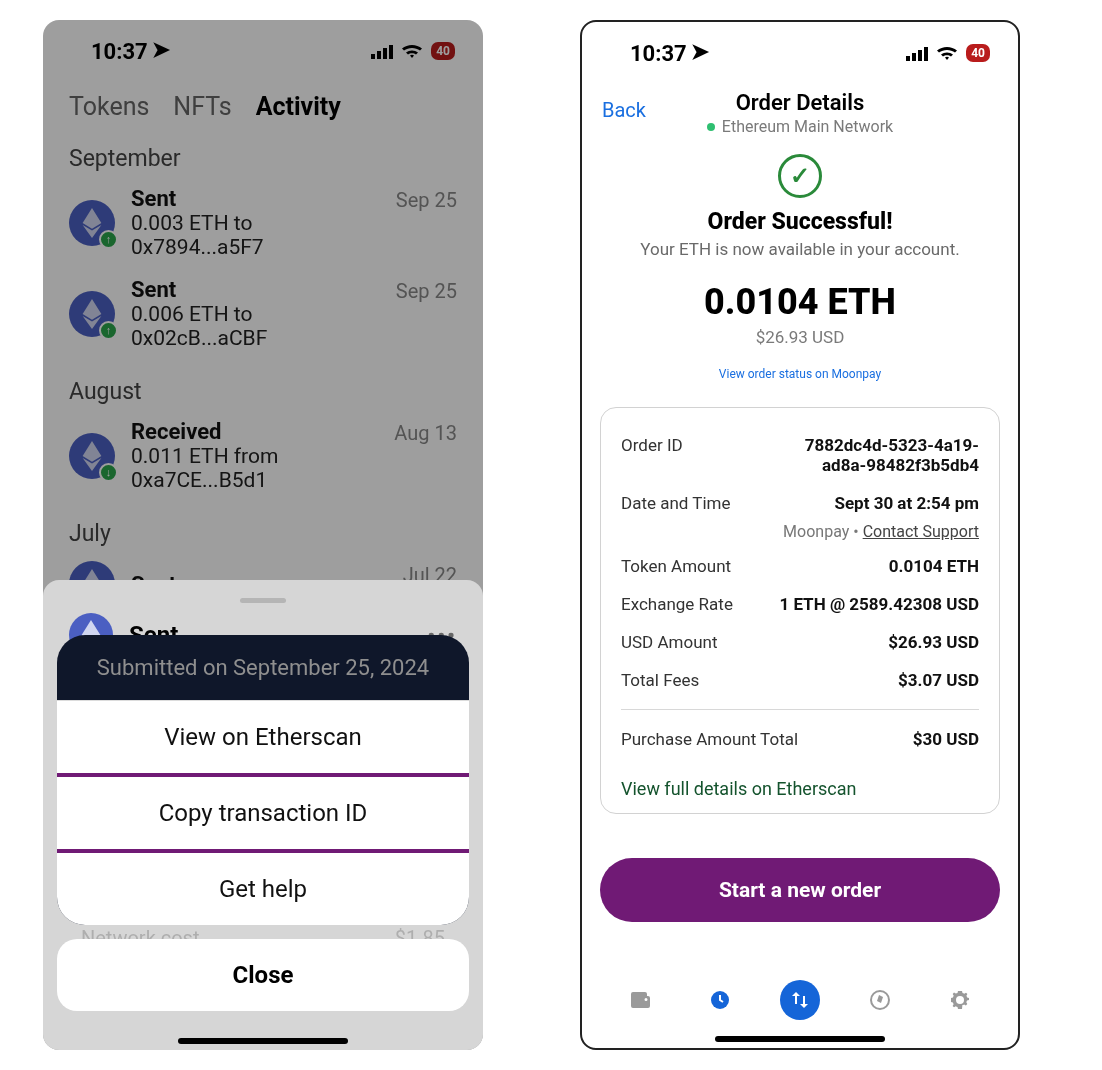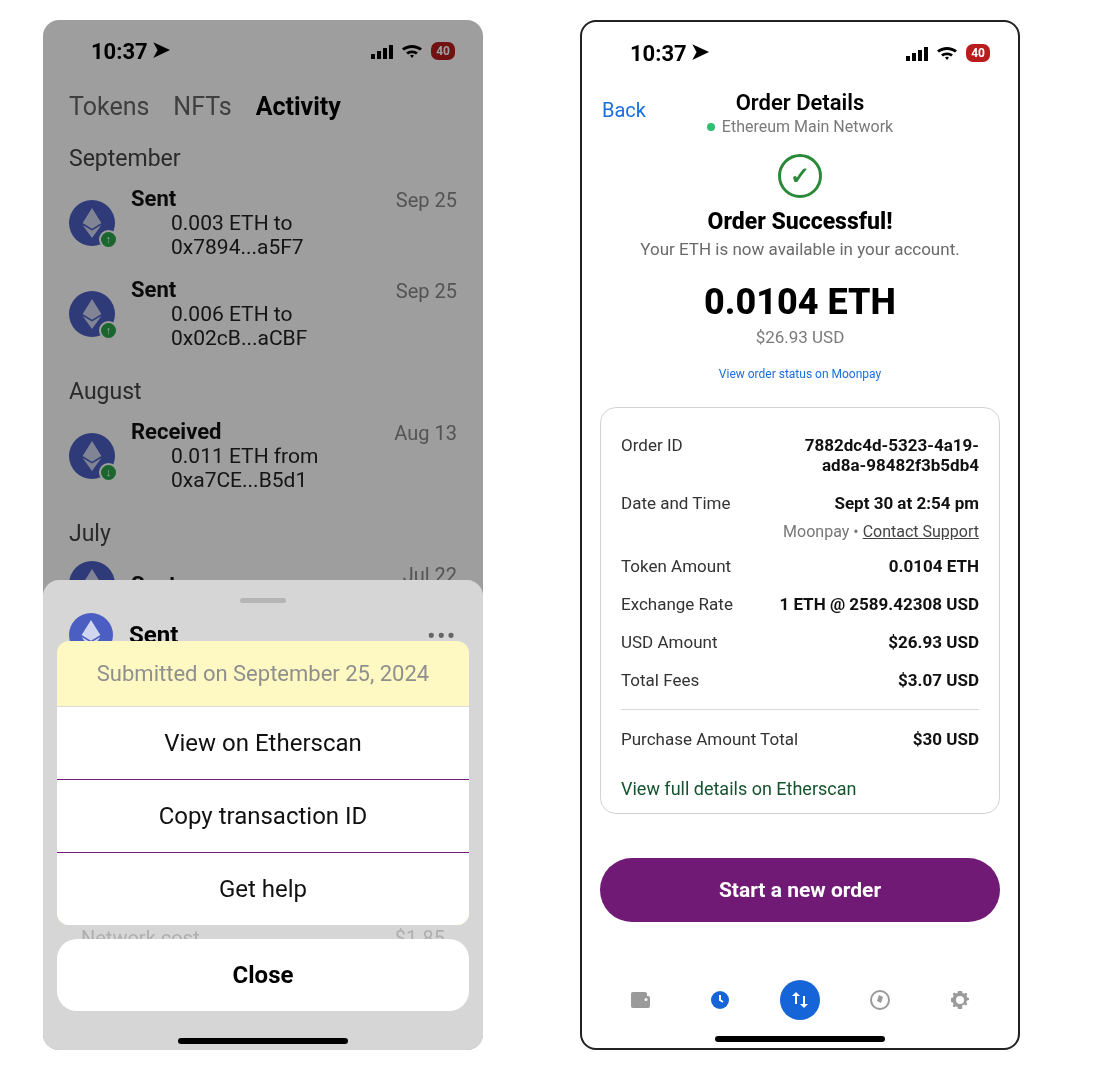--- a/index.html
+++ b/index.html
@@ -56,21 +56,21 @@
   .tx-icon svg.eth { width:20px; height:30px; fill:#d0d6f0; }
   .tx-badge {
     position:absolute; right:-3px; bottom:-3px;
     width:19px; height:19px; border-radius:50%;
     background:#2aa54b; border:2px solid #fff;
     display:flex; align-items:center; justify-content:center;
     color:#fff; font-size:11px; font-weight:900;
   }
   .tx-body { flex:1; }
   .tx-title { font-size:22px; font-weight:700; color:#111; }
-  .tx-sub   { font-size:21px; color:#222;margin-left:40px; }
+  .tx-sub   { font-size:21px; color:#222; }
   .tx-date  { font-size:20px; color:#888; align-self:flex-start; padding-top:2px; }
 
   
   .dim-overlay {
     position:absolute; inset:0;
     background:rgba(0,0,0,0.38);
     pointer-events:none;
   }
 
   
@@ -92,37 +92,37 @@
   .drawer-header .tx-icon { width:44px; height:44px; }
   .drawer-header .title { font-size:24px; font-weight:700; }
   .dots { font-size:22px; letter-spacing:2px; color:#666; font-weight:700; }
 
   
   .actionsheet {
     position:absolute;
     left:14px; right:14px; bottom:39px;
   }
   .as-card {
-    background:#fef9c3;
-    border-radius:12px;
+    background:#0f172a;
+    border-radius:28px;
     overflow:hidden;
   }
   .as-header {
     text-align:center;
     font-size:22px;
     color:#8f8f8f;
     padding:20px 12px;
     border-bottom:1px solid #dcdcdc;
   }
   .as-item {
     text-align:center;
     font-size:24px;
     color:#111;
     padding:22px 12px;
-    border-bottom:1px solid #701a75;
+    border-bottom:4px solid #701a75;
     background:#fff;
   }
   .as-item:last-child { border-bottom:none; }
   .as-close {
     margin-top:14px;
     background:#fff;
     border-radius:20px;
     text-align:center;
     font-size:24px;
     font-weight:700;

